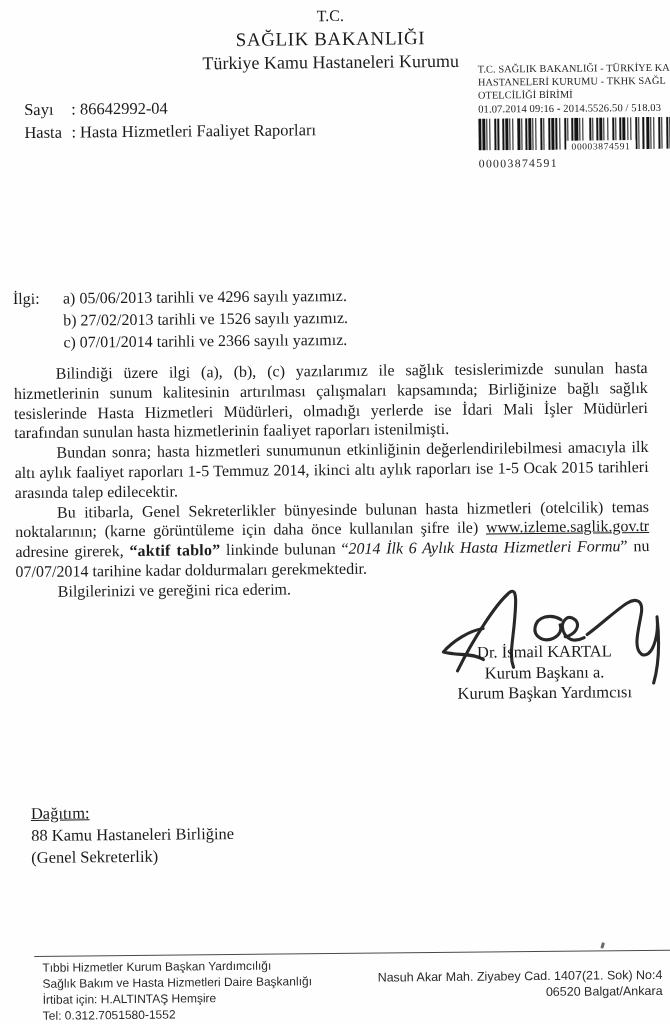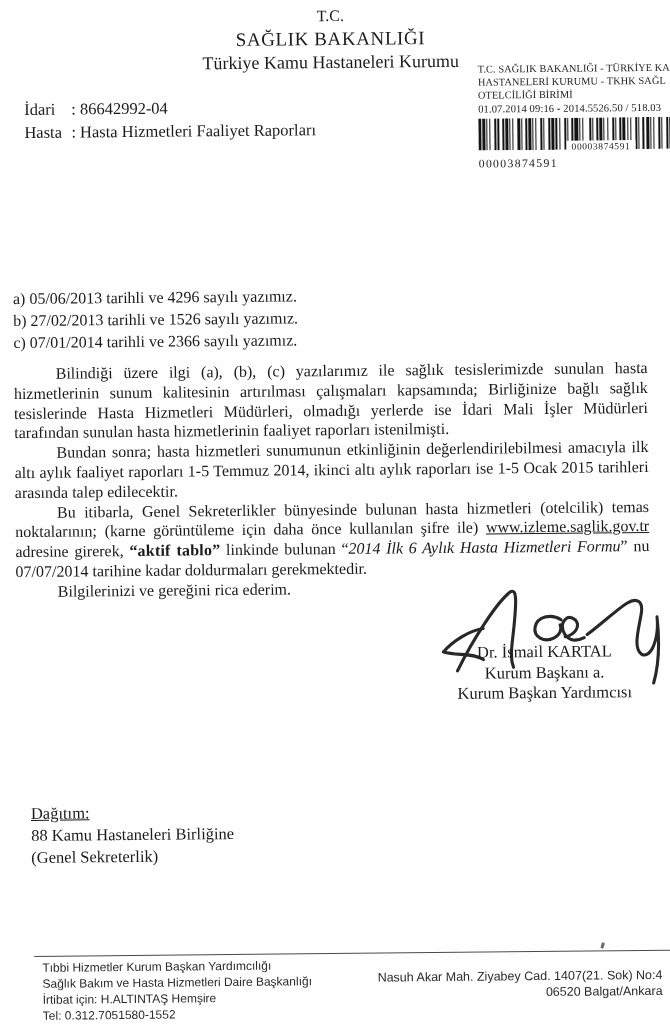--- a/index.html
+++ b/index.html
@@ -67,21 +67,21 @@
   <div class="scan">
 
     <header class="letterhead">
       <div class="lh1">T.C.</div>
       <div class="lh2">SAĞLIK BAKANLIĞI</div>
       <div class="lh3">Türkiye Kamu Hastaneleri Kurumu</div>
     </header>
 
     <div class="meta">
       <div>
-        <span class="meta-label">İdari</span><span>: 86642992-04</span>
+        <span class="meta-label">Sayı</span><span>: 86642992-04</span>
       </div>
       <div>
         <span class="meta-label">Hasta</span><span>: Hasta Hizmetleri Faaliyet Raporları</span>
       </div>
     </div>
 
     <div class="stamp">
       <div>T.C. SAĞLIK BAKANLIĞI - TÜRKİYE KA</div>
       <div>HASTANELERİ KURUMU - TKHK SAĞL</div>
       <div>OTELCİLİĞİ BİRİMİ</div>
@@ -187,20 +187,21 @@
             <span class="bar" style="width: 2px;"></span>
             <span class="gap" style="width: 1px;"></span>
             <span class="bar" style="width: 3px;"></span>
           </div>
         <span class="barcode-inline">00003874591</span>
       </div>
       <div class="barcode-number">00003874591</div>
     </div>
 
     <div class="refs">
+      <div class="refs-label">İlgi:</div>
       <div class="refs-items">
         <div>a) 05/06/2013 tarihli ve 4296 sayılı yazımız.</div>
         <div>b) 27/02/2013 tarihli ve 1526 sayılı yazımız.</div>
         <div>c) 07/01/2014 tarihli ve 2366 sayılı yazımız.</div>
       </div>
     </div>
 
     <div class="letter-body">
       <p>Bilindiği üzere ilgi (a), (b), (c) yazılarımız ile sağlık tesislerimizde sunulan hasta hizmetlerinin sunum kalitesinin artırılması çalışmaları kapsamında; Birliğinize bağlı sağlık tesislerinde Hasta Hizmetleri Müdürleri, olmadığı yerlerde ise İdari Mali İşler Müdürleri tarafından sunulan hasta hizmetlerinin faaliyet raporları istenilmişti.</p>
       <p>Bundan sonra; hasta hizmetleri sunumunun etkinliğinin değerlendirilebilmesi amacıyla ilk altı aylık faaliyet raporları 1-5 Temmuz 2014,  ikinci altı aylık raporları ise  1-5 Ocak 2015 tarihleri arasında talep edilecektir.</p>

